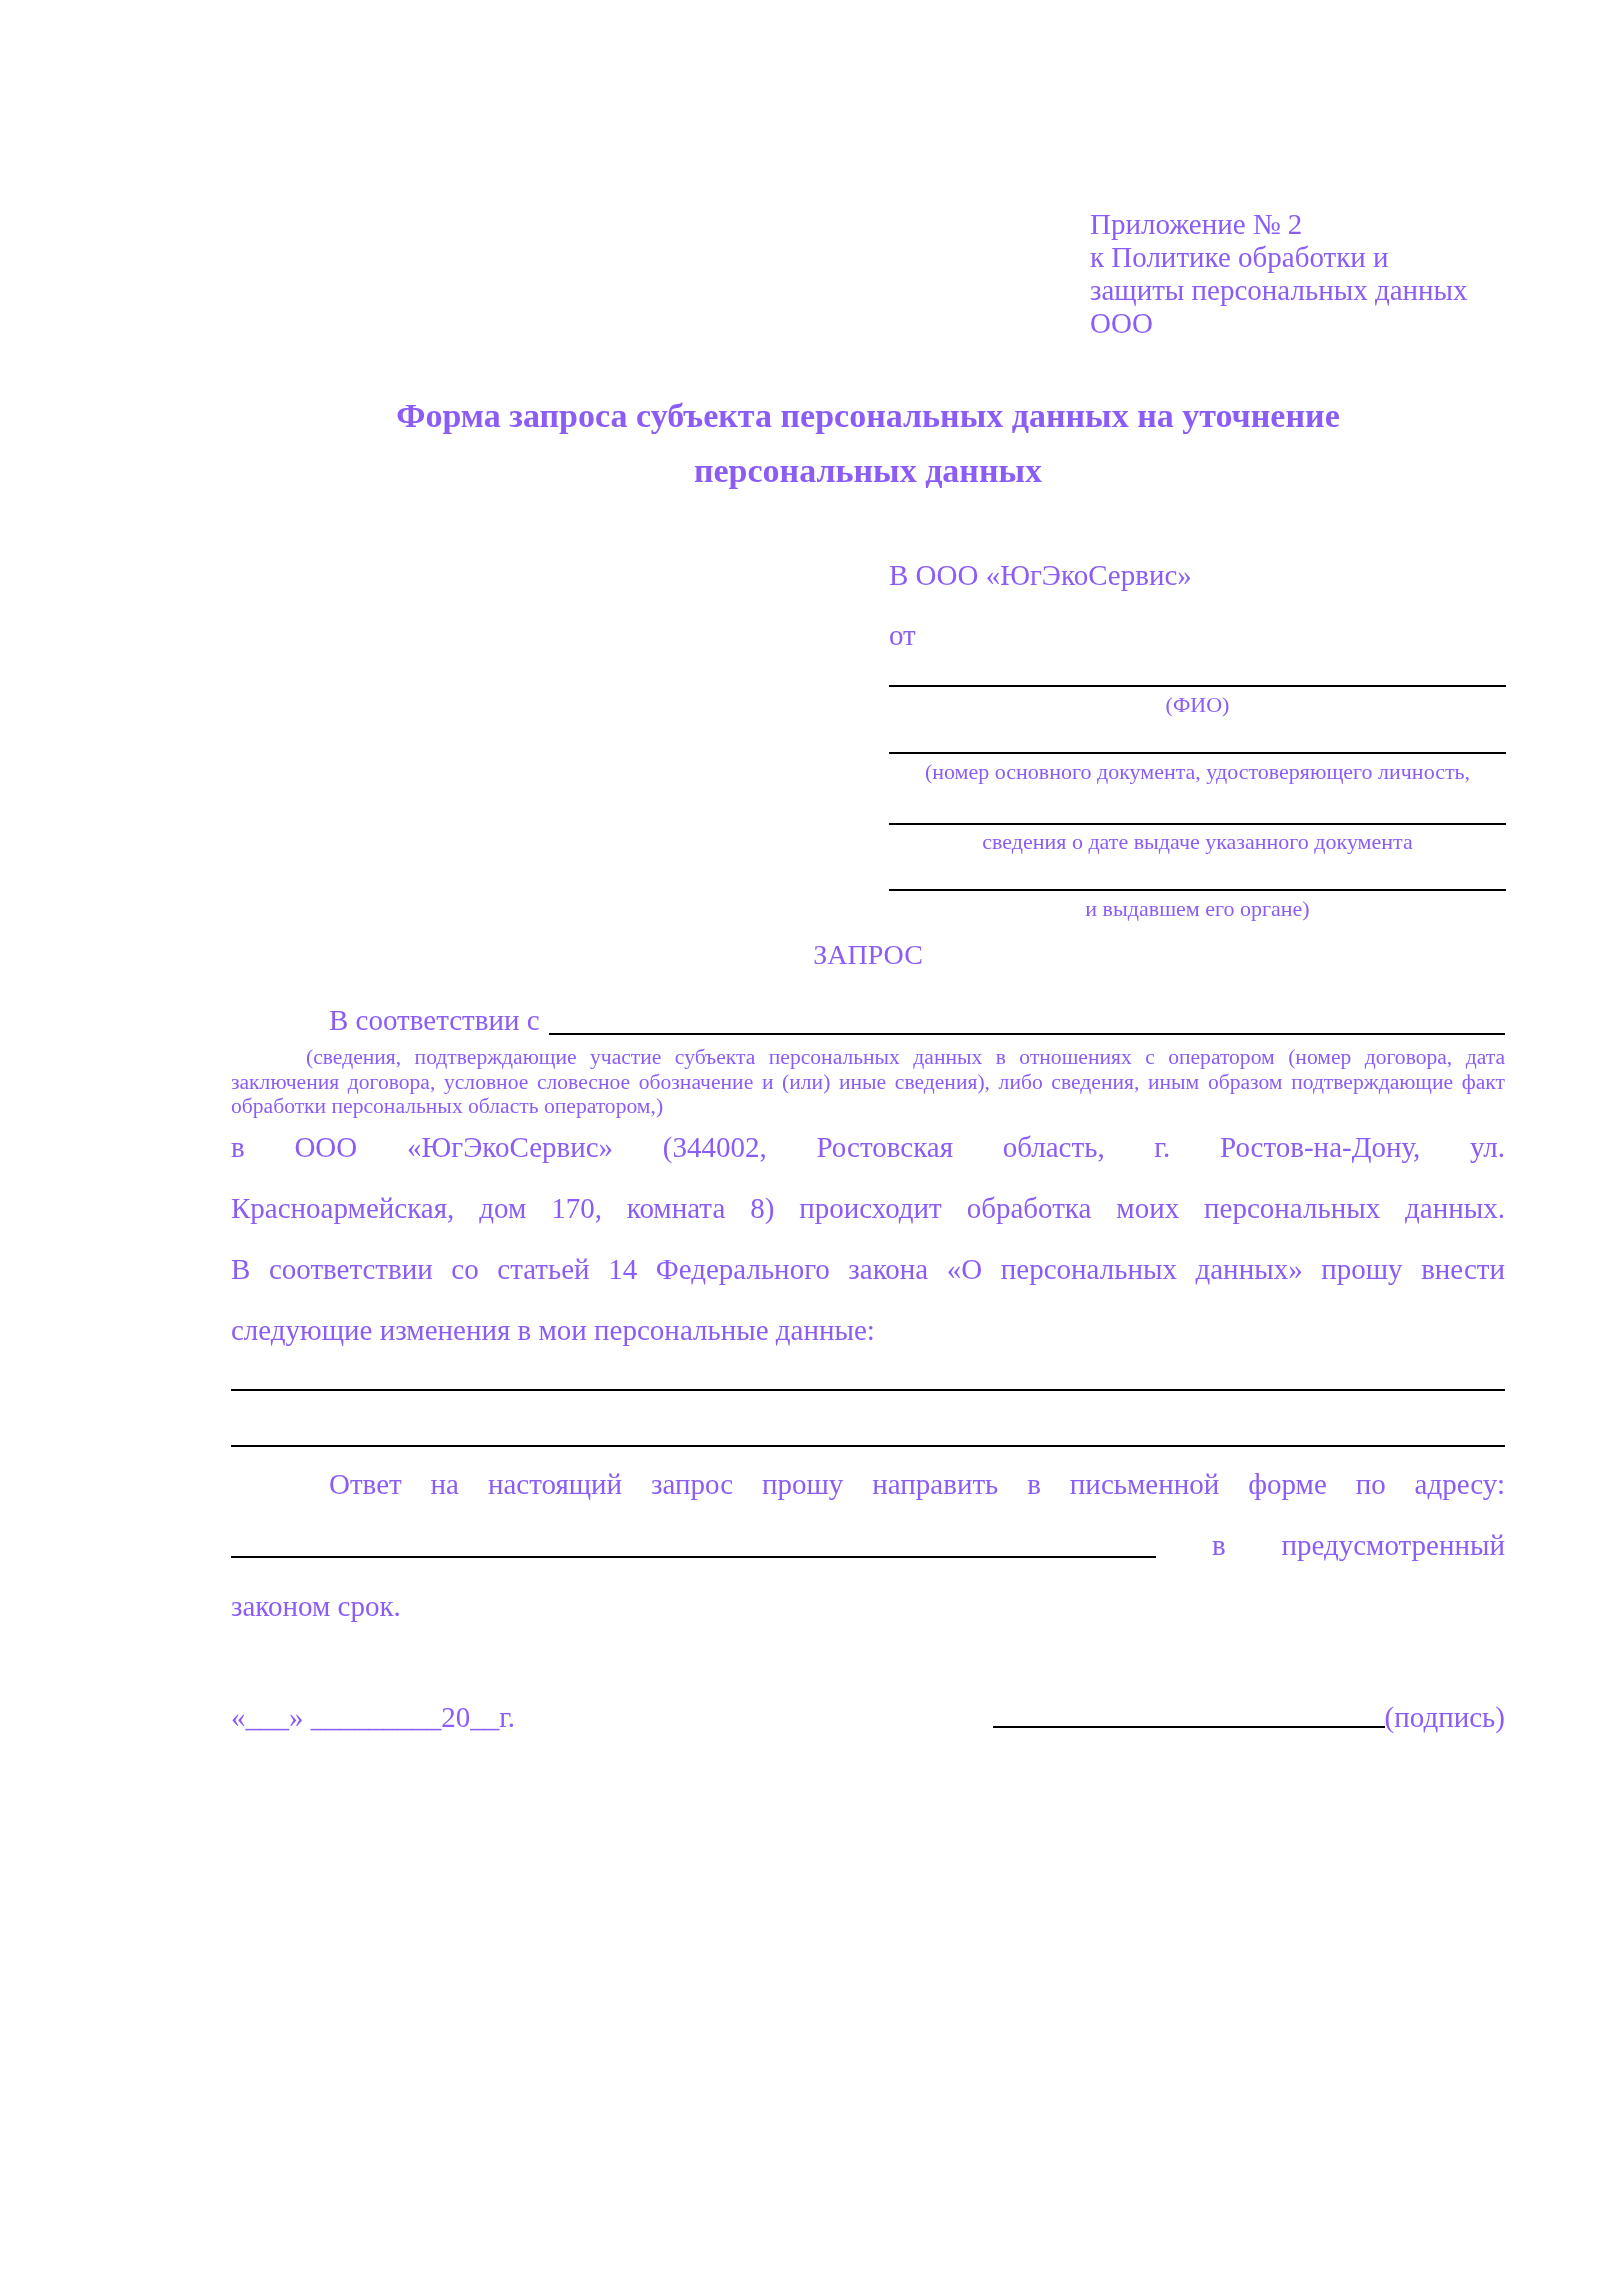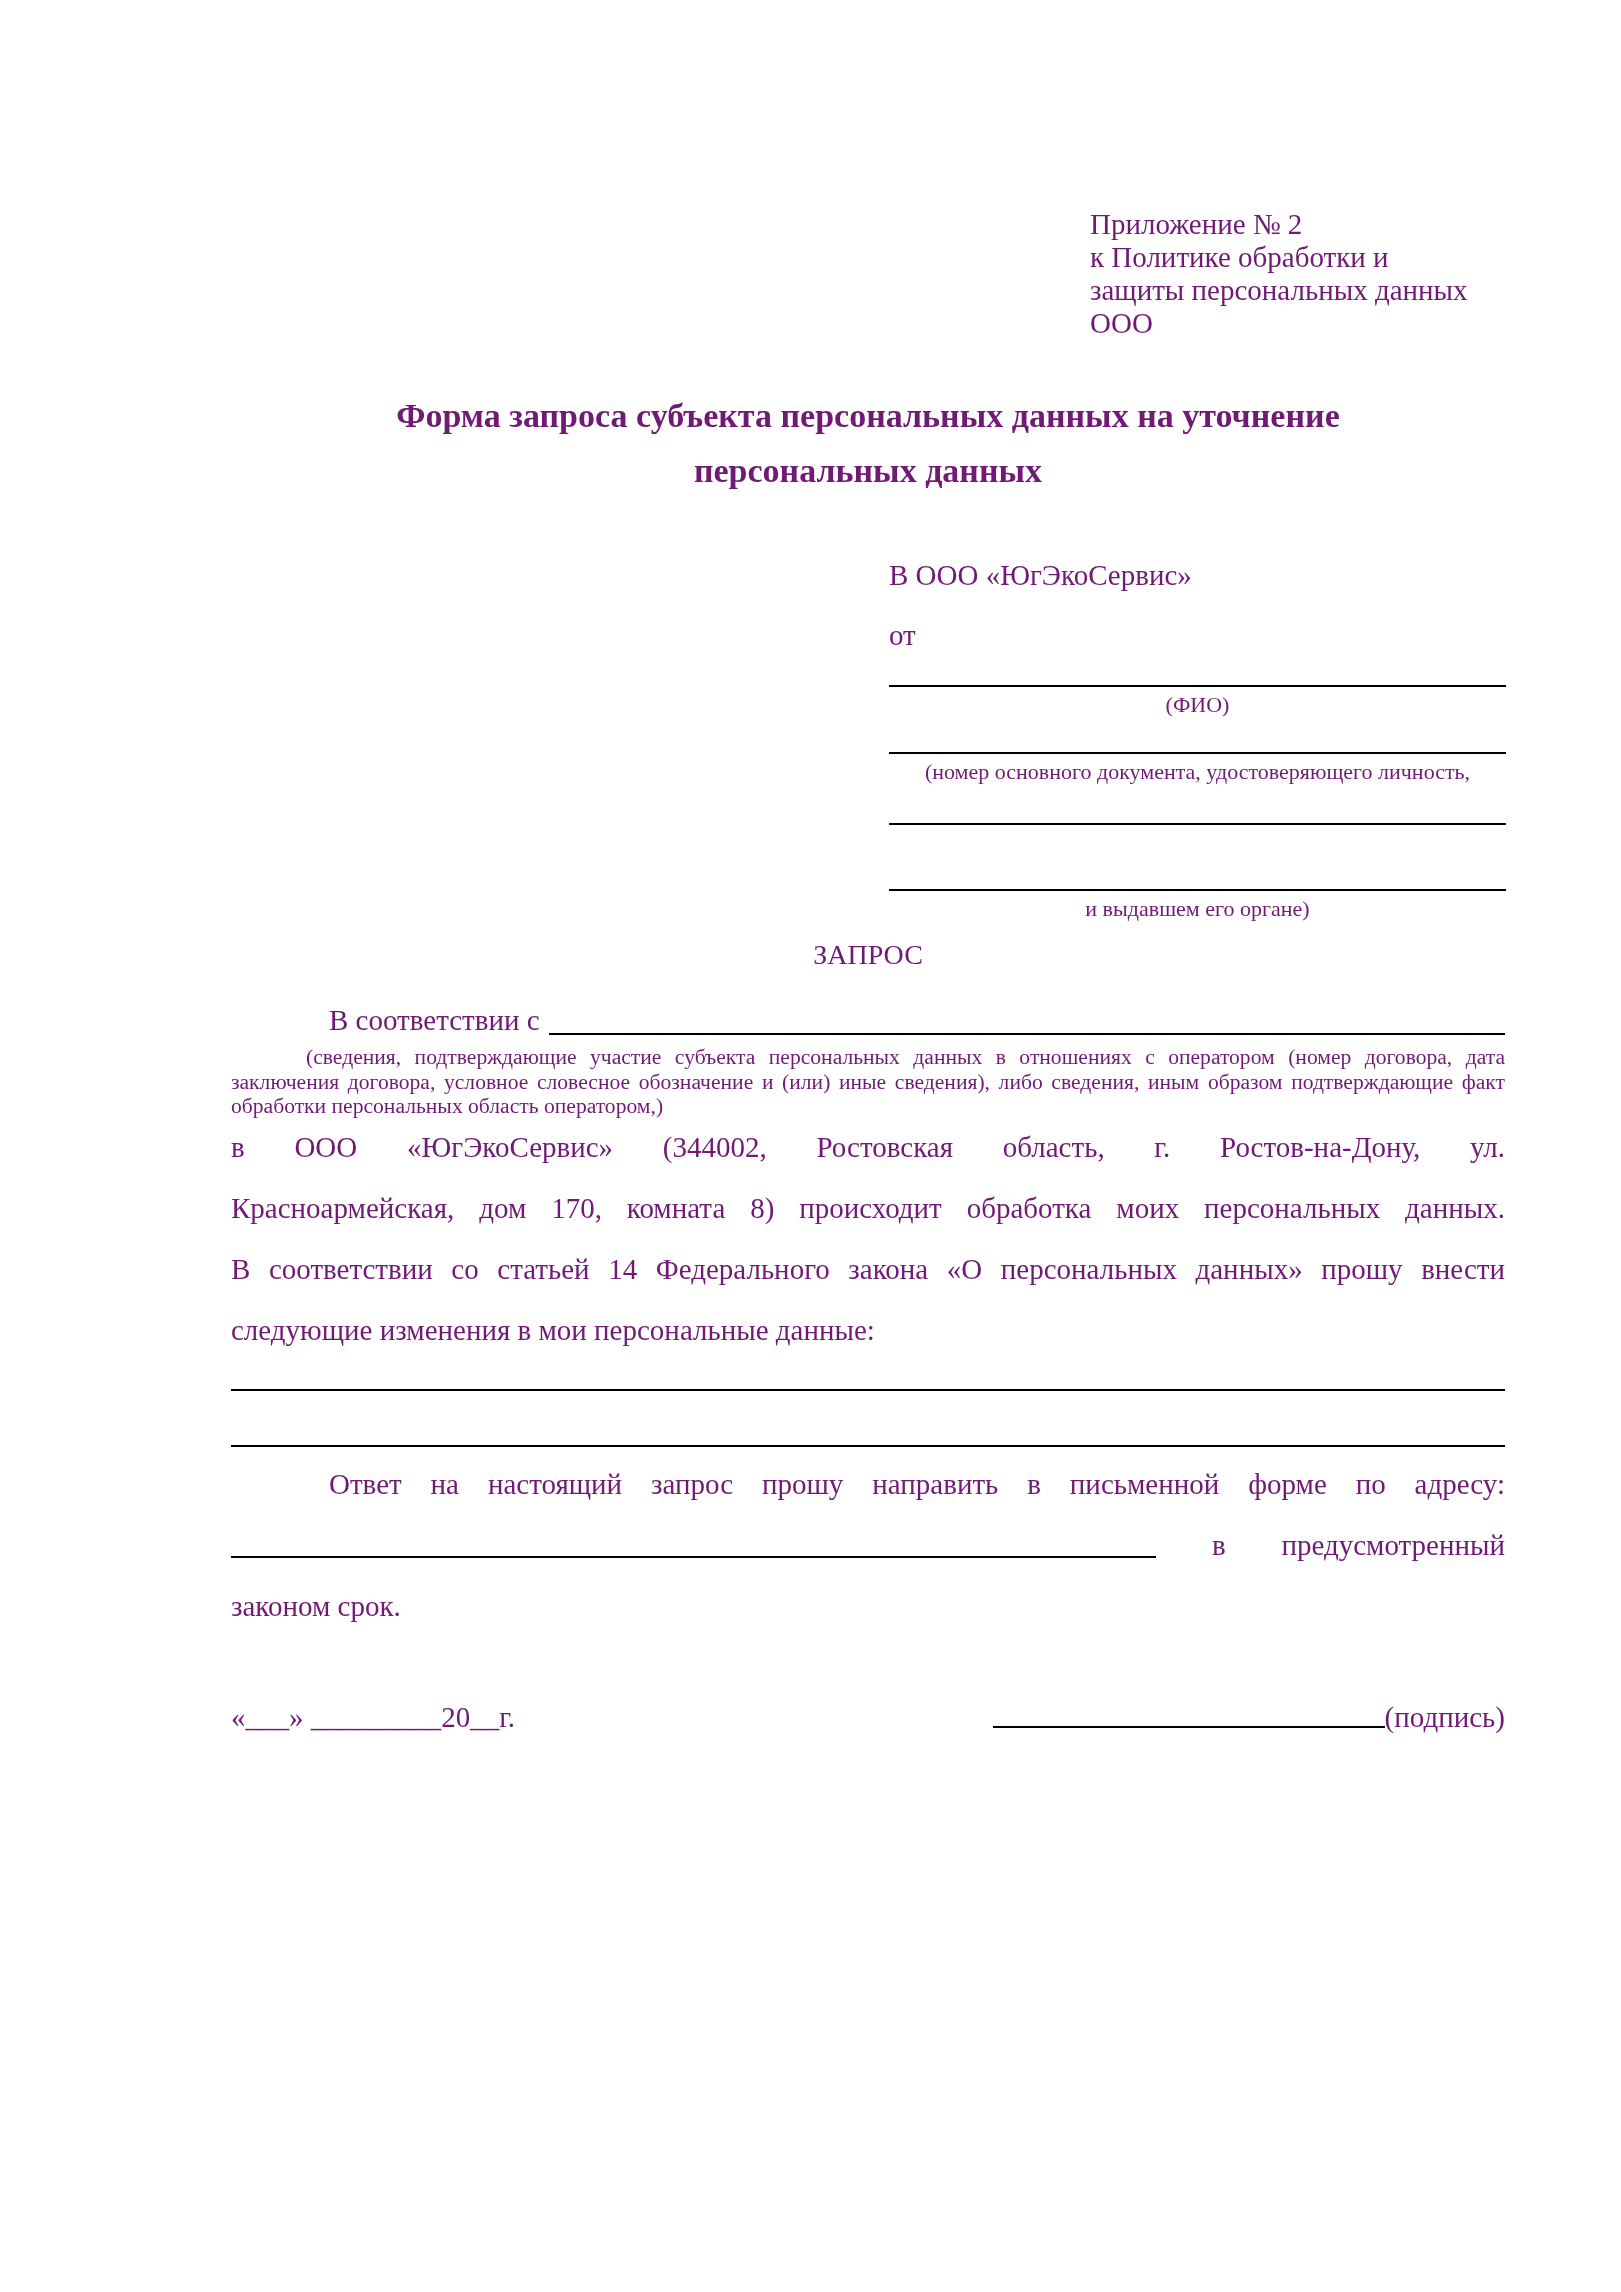--- a/index.html
+++ b/index.html
@@ -1,20 +1,20 @@
 <!DOCTYPE html>
 <html><head>
 <meta charset="utf-8">
 <style>
   html,body{margin:0;padding:0;background:#e8e8e8;}
   .page{
     position:relative;
     width:1621px;height:2293px;
     background:#ffffff;
-    color:#701a75;
+    color:#8b5cf6;
     font-family:"Liberation Serif","DejaVu Serif",serif;
     overflow:hidden;
     margin:0 auto;
   }
   .abs{position:absolute;}
   .small{font-size:21.6px;line-height:24.5px;}
   .just{text-align:justify;text-align-last:justify;}
 
   
   #hdr{left:1090px;top:208px;width:421px;font-size:29px;line-height:33px;}
@@ -91,20 +91,21 @@
     <div class="to">В ООО «ЮгЭкоСервис»</div>
     <div class="from">от</div>
 
     <div class="fline" id="fline1"></div>
     <div class="fcap" id="fcap1">(ФИО)</div>
 
     <div class="fline" id="fline2"></div>
     <div class="fcap" id="fcap2">(номер основного документа, удостоверяющего личность,</div>
 
     <div class="fline" id="fline3"></div>
+    <div class="fcap" id="fcap3">сведения о дате выдаче указанного документа</div>
 
     <div class="fline" id="fline4"></div>
     <div class="fcap" id="fcap4">и выдавшем его органе)</div>
   </div>
 
   <div class="abs" id="zapros">ЗАПРОС</div>
 
   <div class="abs" id="accord">
     <span class="lead">В соответствии с</span>
     <span class="filler"></span>

